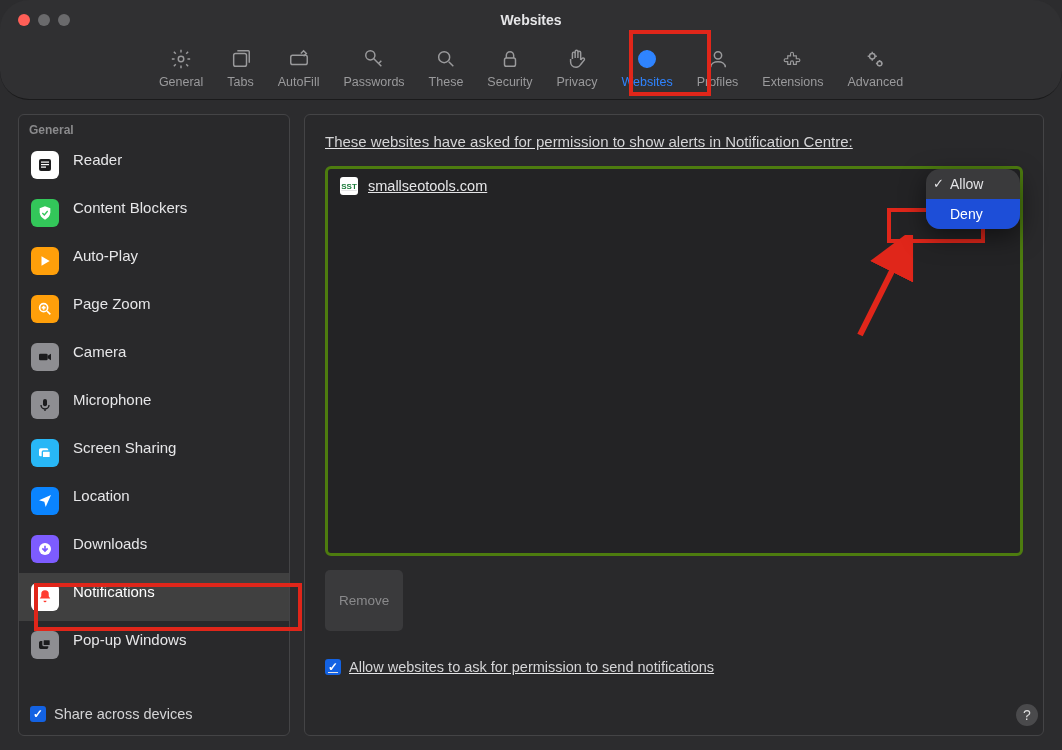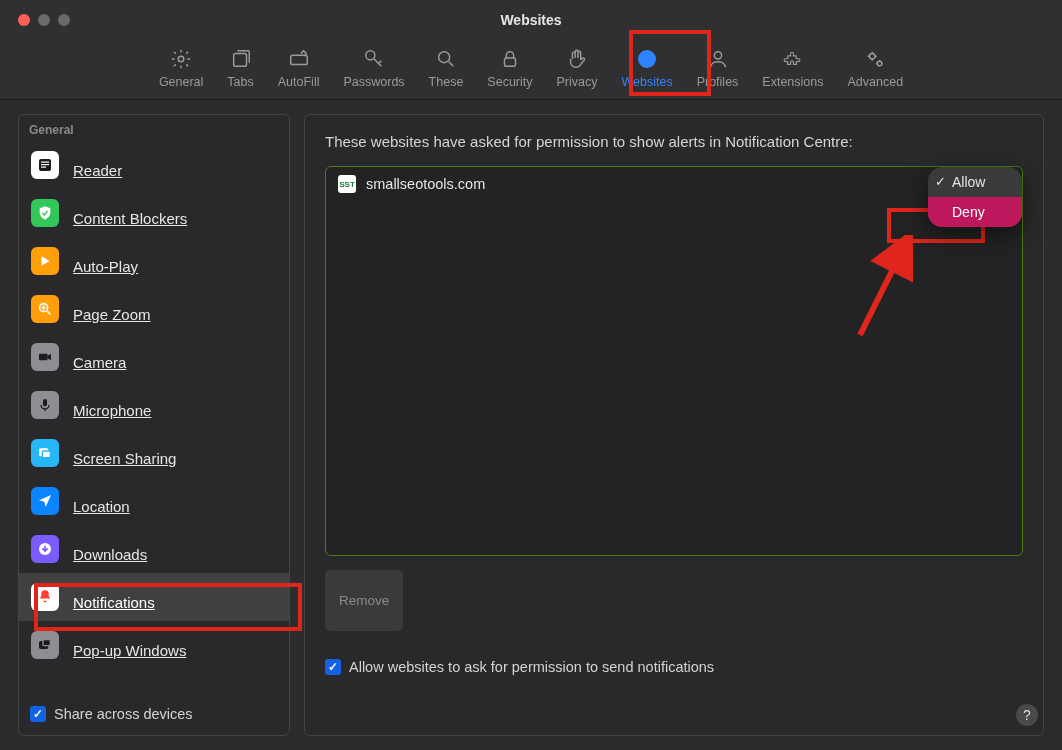--- a/index.html
+++ b/index.html
@@ -11,20 +11,21 @@
     color: #e4e4e6;
     overflow: hidden;
     position: relative;
   }
   .titlebar {
     height: 100px;
     background: #303032;
     border-bottom: 1px solid #1a1a1b;
     display: flex;
     flex-direction: column;
+    border-radius: 29px;
   }
   .traffic {
     display: flex;
     gap: 8px;
     padding: 14px 0 0 18px;
     position: absolute;
     top: 0; left: 0;
   }
   .tl {
     width: 12px; height: 12px;
@@ -83,28 +84,27 @@
   }
   .side-header {
     font-size: 12px;
     color: #8a8a8c;
     padding: 8px 10px 4px 10px;
     font-weight: 600;
   }
   .side-list { flex:1; overflow:auto; }
   .sitem {
     display: flex;
-    align-items: flex-end;
+    align-items: flex-start;
     gap: 14px;
     padding: 10px 12px;
     font-size: 15px;
     color: #e6e6e8;
     cursor: pointer;
     position: relative;
-    text-decoration: underline;
   }
   .sitem.sel {
     background: #404040;
     color: #fff;
   }
   .sicon {
     width: 28px; height: 28px;
     border-radius: 6px;
     display: flex;
     align-items: center;
@@ -112,28 +112,29 @@
     flex-shrink: 0;
   }
   .main {
     flex: 1;
     background: #29292b;
     border: 1px solid #444446;
     border-radius: 6px;
     padding: 18px 20px;
     display: flex;
     flex-direction: column;
+    text-decoration: underline;
   }
   .desc {
     font-size: 15px;
     color: #d4d4d6;
     margin-bottom: 16px;
   }
   .listbox {
-    border: 1px solid #4d7c0f;
+    border: 3px solid #4d7c0f;
     background: #232325;
     border-radius: 6px;
     height: 390px;
     position: relative;
     overflow: visible;
   }
   .row {
     display: flex;
     align-items: center;
     padding: 8px 12px;
@@ -168,21 +169,21 @@
     cursor: pointer;
   }
   .ditem.check::before {
     content: "✓";
     position: absolute;
     left: 7px;
     top: 7px;
     font-size: 13px;
   }
   .ditem.hl {
-    background: #be185d;
+    background: #1d4ed8;
     color: #fff;
   }
   .below {
     margin-top: 14px;
   }
   .rmv {
     background: #3a3a3c;
     color: #8a8a8c;
     border: none;
     border-radius: 5px;

